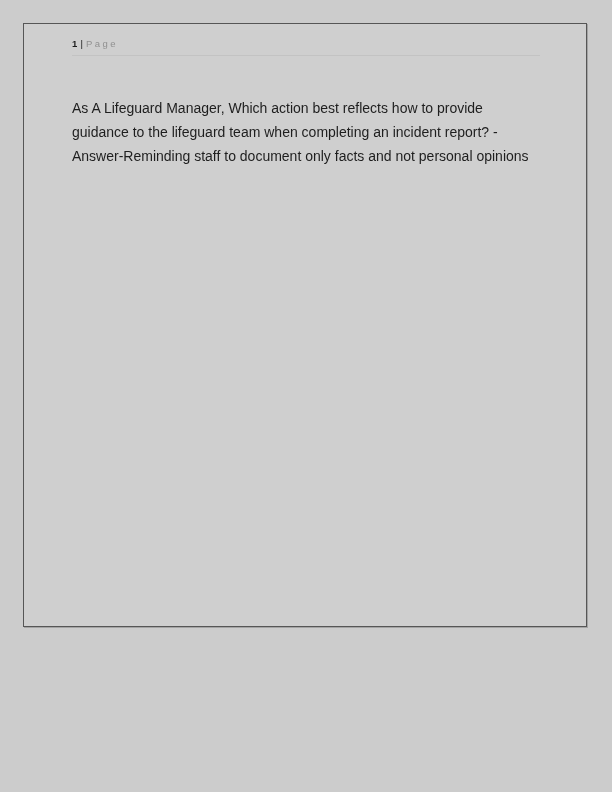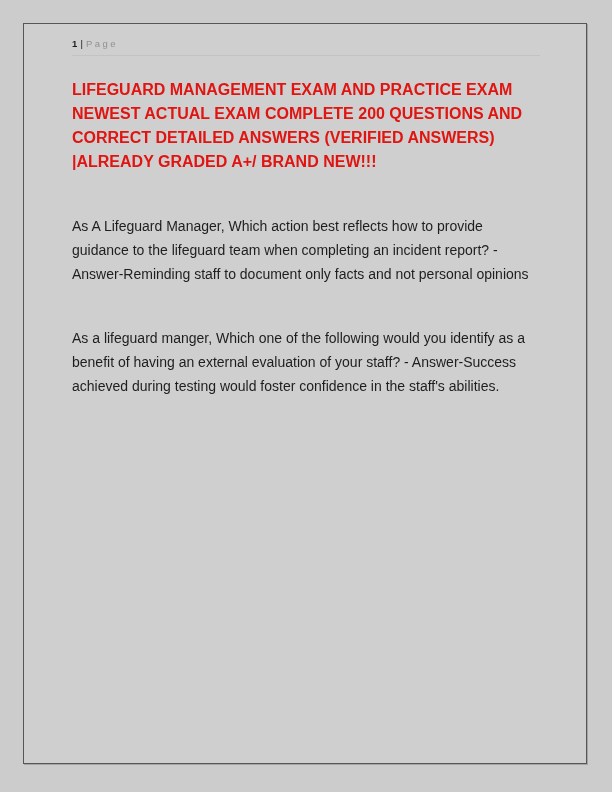--- a/index.html
+++ b/index.html
@@ -9,21 +9,21 @@
     height: 792px;
     background: #cccccc;
     font-family: "Liberation Sans", sans-serif;
     overflow: hidden;
   }
   .page {
     position: absolute;
     left: 23px;
     top: 23px;
     width: 564px;
-    height: 741px;
+    height: 604px;
     border: 1px solid #565656;
     background: #cfcfcf;
     box-sizing: border-box;
     box-shadow: 1px 1px 0 rgba(90,90,90,0.35);
   }
   .content {
     padding: 13px 46px 0 48px;
   }
   .page-header {
     font-size: 9.5px;
@@ -67,22 +67,20 @@
 </head>
 <body>
 
 <div class="page">
   <div class="content">
 
     <div class="page-header">
       <span class="pnum">1</span><span class="psep">|</span><span class="pword">Page</span>
     </div>
 
-    <h1 class="doc-title">LIFEGUARD MANAGEMENT EXAM AND PRACTICE EXAM NEWEST ACTUAL EXAM COMPLETE 200 QUESTIONS AND CORRECT DETAILED ANSWERS (VERIFIED ANSWERS) |ALREADY GRADED A+/ BRAND NEW!!!</h1>
 
     <p class="qa first">As A Lifeguard Manager, Which action best reflects how to provide guidance to the lifeguard team when completing an incident report? - Answer-Reminding staff to document only facts and not personal opinions</p>
 
 
 
-    <p class="qa">As a lifeguard manger, Which one of the following would you identify as a benefit of having an external evaluation of your staff? - Answer-Success achieved during testing would foster confidence in the staff's abilities.</p>
 
   </div>
 </div>
 
 </body></html>

